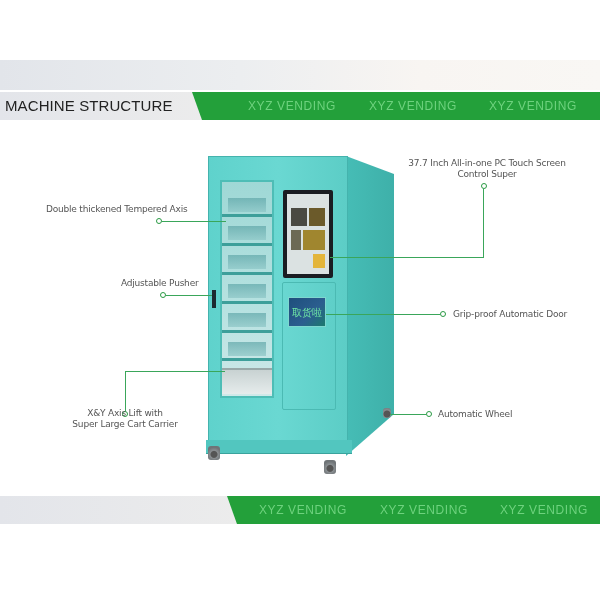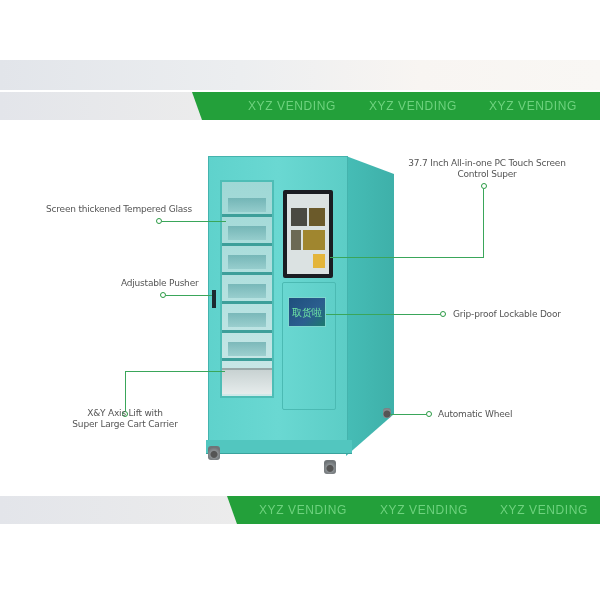--- a/index.html
+++ b/index.html
@@ -106,20 +106,21 @@
   }
 </style>
 </head>
 <body>
 
 <div class="top-fade"></div>
 
 <div class="banner" style="top:92px;">
   <div class="gray" style="width:215px;"></div>
   <div class="green" style="width:408px; clip-path: polygon(0 0,100% 0,100% 100%,10px 100%);"></div>
+  <div class="title">MACHINE STRUCTURE</div>
   <div class="brand" style="left:248px;">XYZ VENDING</div>
   <div class="brand" style="left:369px;">XYZ VENDING</div>
   <div class="brand" style="left:489px;">XYZ VENDING</div>
 </div>
 
 <div class="machine">
   <div class="m-side"></div>
   <div class="m-front"></div>
   <div class="m-base"></div>
 
@@ -156,39 +157,39 @@
 </div>
 
 <div class="callout center" style="left:392px; top:158px; width:190px;">
   <div>37.7 Inch All-in-one PC Touch Screen</div>
   <div>Control Super</div>
 </div>
 <div class="dot" style="left:481px; top:183px;"></div>
 <div class="line" style="left:483px; top:189px; width:1px; height:69px;"></div>
 <div class="line" style="left:330px; top:257px; width:154px; height:1px;"></div>
 
-<div class="callout" style="left:46px; top:204px;">Screen thickened Tempered Glass</div>
+<div class="callout" style="left:46px; top:204px;">Double thickened Tempered Axis</div>
 <div class="dot" style="left:156px; top:218px;"></div>
 <div class="line" style="left:162px; top:221px; width:64px; height:1px;"></div>
 
 <div class="callout" style="left:121px; top:278px;">Adjustable Pusher</div>
 <div class="dot" style="left:160px; top:292px;"></div>
 <div class="line" style="left:166px; top:295px; width:46px; height:1px;"></div>
 
 <div class="line" style="left:125px; top:371px; width:1px; height:40px;"></div>
 <div class="line" style="left:125px; top:371px; width:100px; height:1px;"></div>
 <div class="dot" style="left:122px; top:411px;"></div>
 <div class="callout center" style="left:60px; top:408px; width:130px;">
   <div>X&amp;Y Axis Lift with</div>
   <div>Super Large Cart Carrier</div>
 </div>
 
 <div class="line" style="left:326px; top:314px; width:114px; height:1px;"></div>
 <div class="dot" style="left:440px; top:311px;"></div>
-<div class="callout" style="left:453px; top:309px;">Grip-proof Lockable Door</div>
+<div class="callout" style="left:453px; top:309px;">Grip-proof Automatic Door</div>
 
 <div class="line" style="left:390px; top:414px; width:36px; height:1px;"></div>
 <div class="dot" style="left:426px; top:411px;"></div>
 <div class="callout" style="left:438px; top:409px;">Automatic Wheel</div>
 
 <div class="banner" style="top:496px;">
   <div class="gray" style="width:240px;"></div>
   <div class="green" style="width:373px; clip-path: polygon(0 0,100% 0,100% 100%,10px 100%);"></div>
   <div class="brand" style="left:259px;">XYZ VENDING</div>
   <div class="brand" style="left:380px;">XYZ VENDING</div>

